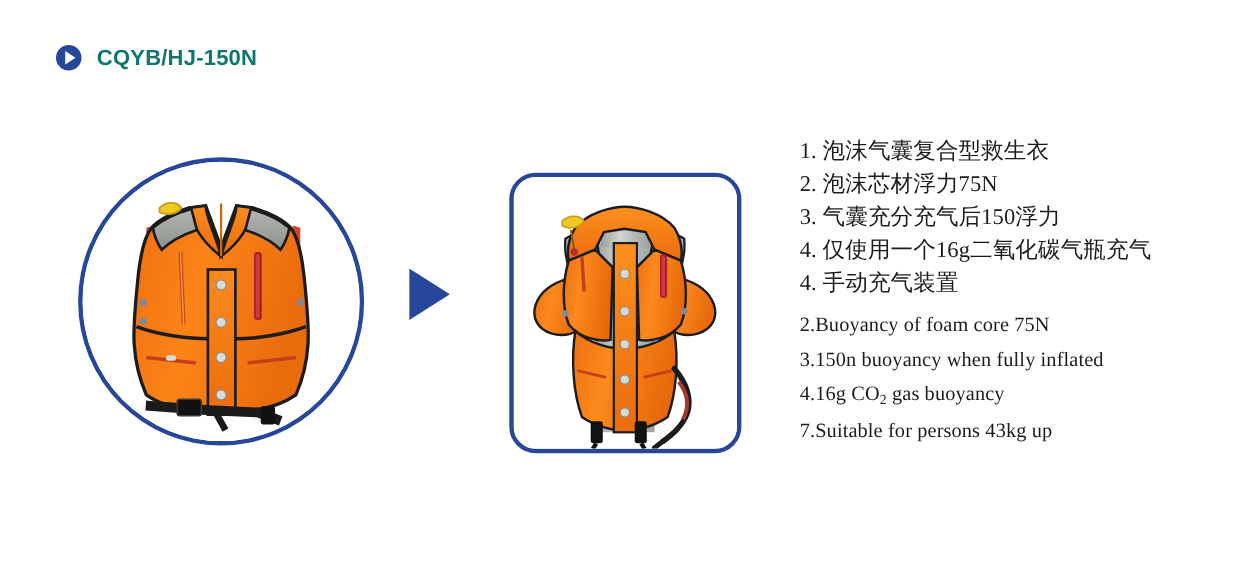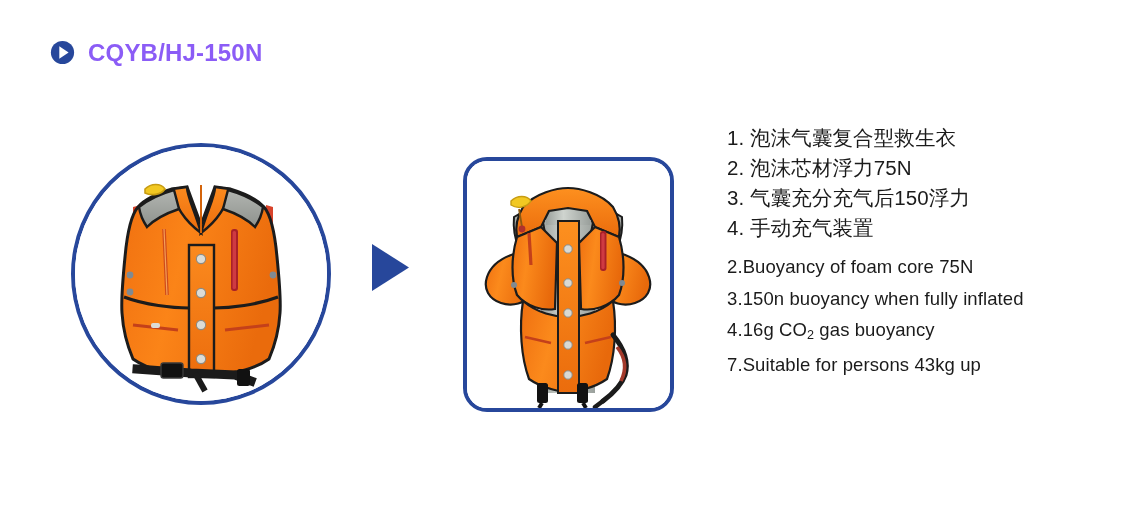--- a/index.html
+++ b/index.html
@@ -27,24 +27,24 @@
     align-items: center;
     gap: 13px;
   }
   #play-badge {
     width: 25px;
     height: 25px;
     flex: 0 0 auto;
     display: block;
   }
   #title-text {
-    font-size: 24px;
+    font-size: 20px;
     font-weight: bold;
     letter-spacing: 0.2px;
-    color: #8b5cf6;
+    color: #0f766e;
     white-space: nowrap;
     line-height: 1;
   }
 
   
   #photo-left-frame {
     position: absolute;
     left: 71px;
     top: 143px;
     width: 260px;
@@ -82,20 +82,21 @@
     background: #ffffff;
     overflow: hidden;
   }
 
   
   #specs {
     position: absolute;
     left: 727px;
     top: 123px;
     width: 360px;
+    font-family: Liberation Serif, serif;
   }
   .spec-line {
     color: #1b1b1b;
     white-space: nowrap;
   }
   .spec-cn {
     font-size: 20.5px;
     line-height: 30px;
     letter-spacing: 0.1px;
   }
@@ -288,20 +289,21 @@
       <path d="M116 242 L119 247" stroke="#121212" stroke-width="4" fill="none"></path>
     </svg>
   </div>
 
   <div id="specs">
 
     <div id="specs-cn">
       <div class="spec-line spec-cn">1. 泡沫气囊复合型救生衣</div>
       <div class="spec-line spec-cn">2. 泡沫芯材浮力75N</div>
       <div class="spec-line spec-cn">3. 气囊充分充气后150浮力</div>
+      <div class="spec-line spec-cn">4. 仅使用一个16g二氧化碳气瓶充气</div>
       <div class="spec-line spec-cn">4. 手动充气装置</div>
     </div>
 
     <div id="specs-en">
       <div class="spec-line spec-en">
         <span>2.Buoyancy of foam core 75N</span>
       </div>
       <div class="spec-line spec-en">
         <span>3.150n buoyancy when fully inflated</span>
       </div>

